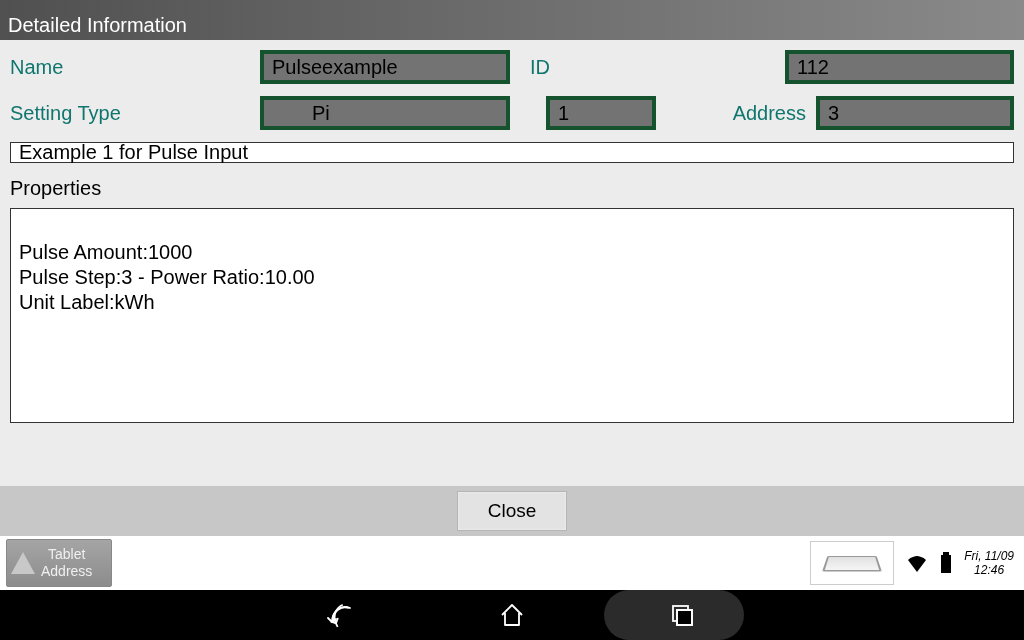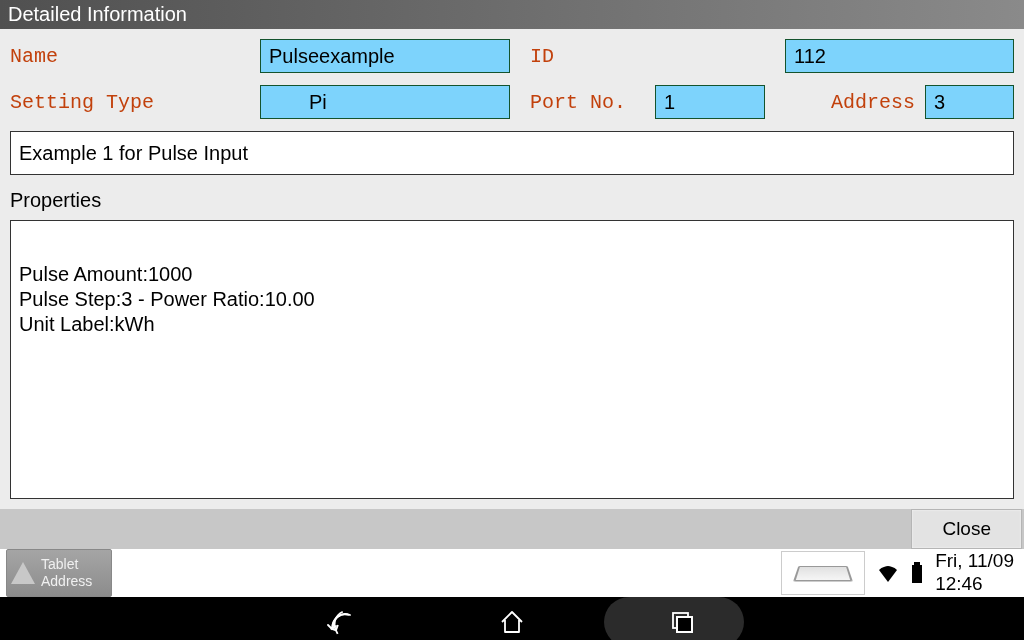--- a/index.html
+++ b/index.html
@@ -34,73 +34,72 @@
       gap: 8px;
     }
     .form-row {
       display: flex;
       align-items: center;
       gap: 10px;
       margin-bottom: 4px;
     }
     .label {
       font-size: 20px;
-      color: #c2410c;
-      font-family: Liberation Mono, monospace;
+      color: #0f766e;
     }
     .field {
-      border: 1px solid #14532d;
-      background: #7dd3fc;
+      border: 4px solid #14532d;
+      background: #737373;
       padding: 4px 8px;
       font-size: 20px;
       height: 34px;
       display: flex;
       align-items: center;
     }
     .row1 .label-name { width: 240px; }
     .row1 .field-name { width: 250px; margin-right: 10px; }
     .row1 .label-id { width: 245px; }
     .row1 .field-id { flex: 1; }
 
     .row2 .label-type { width: 240px; }
-    .row2 .field-type { width: 250px; margin-right: 10px; padding-left: 48px; }
+    .row2 .field-type { width: 250px; margin-right: 26px; padding-left: 48px; }
     .row2 .label-port { width: 115px; }
     .row2 .field-port { width: 110px; }
     .row2 .label-address { width: 115px; margin-left: 25px; text-align: right;}
     .row2 .field-address { flex: 1; width: 110px; }
 
     .section-label {
       font-size: 20px;
       margin-top: 6px;
     }
     .detailed-info {
       border: 1px solid #333;
       background: #fff;
       padding: 6px 8px;
       font-size: 20px;
-      height: 44px;
+      height: 21px;
       display: flex;
       align-items: center;
     }
     .properties-box {
       border: 1px solid #333;
       background: #fff;
-      padding: 16px 8px;
+      padding: 6px 8px;
       font-size: 20px;
       line-height: 1.25;
-      height: 279px;
+      height: 215px;
       white-space: pre-line;
     }
     .footer-bar {
       height: 50px;
       background: #c7c7c7;
       display: flex;
       align-items: center;
-      justify-content: flex-end;
-      padding: 0 2px;
+      justify-content: center;
+      padding: 0 14px;
     }
     .close-btn {
       background: #e3e3e3;
       border: 1px solid #b5b5b5;
       padding: 8px 30px;
       font-size: 19px;
       box-shadow: inset 0 0 2px rgba(255,255,255,0.8);
     }
     .status-bar {
       height: 54px;
@@ -126,20 +125,21 @@
     .arrow-up {
       width: 0;
       height: 0;
       border-left: 12px solid transparent;
       border-right: 12px solid transparent;
       border-bottom: 22px solid #c8c8c8;
       margin-right: 4px;
     }
     .tablet-text {
       line-height: 1.2;
+      text-align: center;
     }
     .spacer { flex: 1; }
     .tray-icon {
       width: 84px;
       height: 44px;
       background: #fff;
       border: 1px solid #ccc;
       display: flex;
       align-items: center;
       justify-content: center;
@@ -150,24 +150,25 @@
       height: 22px;
       border: 2px solid #999;
       border-radius: 2px;
       transform: perspective(80px) rotateX(45deg);
       background: linear-gradient(to bottom, #e0e0e0, #f5f5f5);
     }
     .wifi-icon svg, .battery-icon svg {
       display: block;
     }
     .datetime {
-      text-align: left;
-      font-size: 19px;
+      text-align: center;
+      font-size: 12px;
       line-height: 1.2;
       padding-right: 4px;
+      font-style: italic;
     }
     .nav-bar {
       height: 50px;
       background: #000;
       display: flex;
       align-items: center;
       justify-content: center;
       gap: 120px;
       position: relative;
     }
@@ -214,21 +215,20 @@
     <div class="field field-id">
       <span>112</span>
     </div>
   </div>
 
   <div class="form-row row2">
     <div class="label label-type">Setting Type</div>
     <div class="field field-type">
       <span>Pi</span>
     </div>
-    <div class="label label-port">Port No.</div>
     <div class="field field-port">
       <span>1</span>
     </div>
     <div class="label label-address">Address</div>
     <div class="field field-address">
       <span>3</span>
     </div>
   </div>
 
   <div class="detailed-info">

